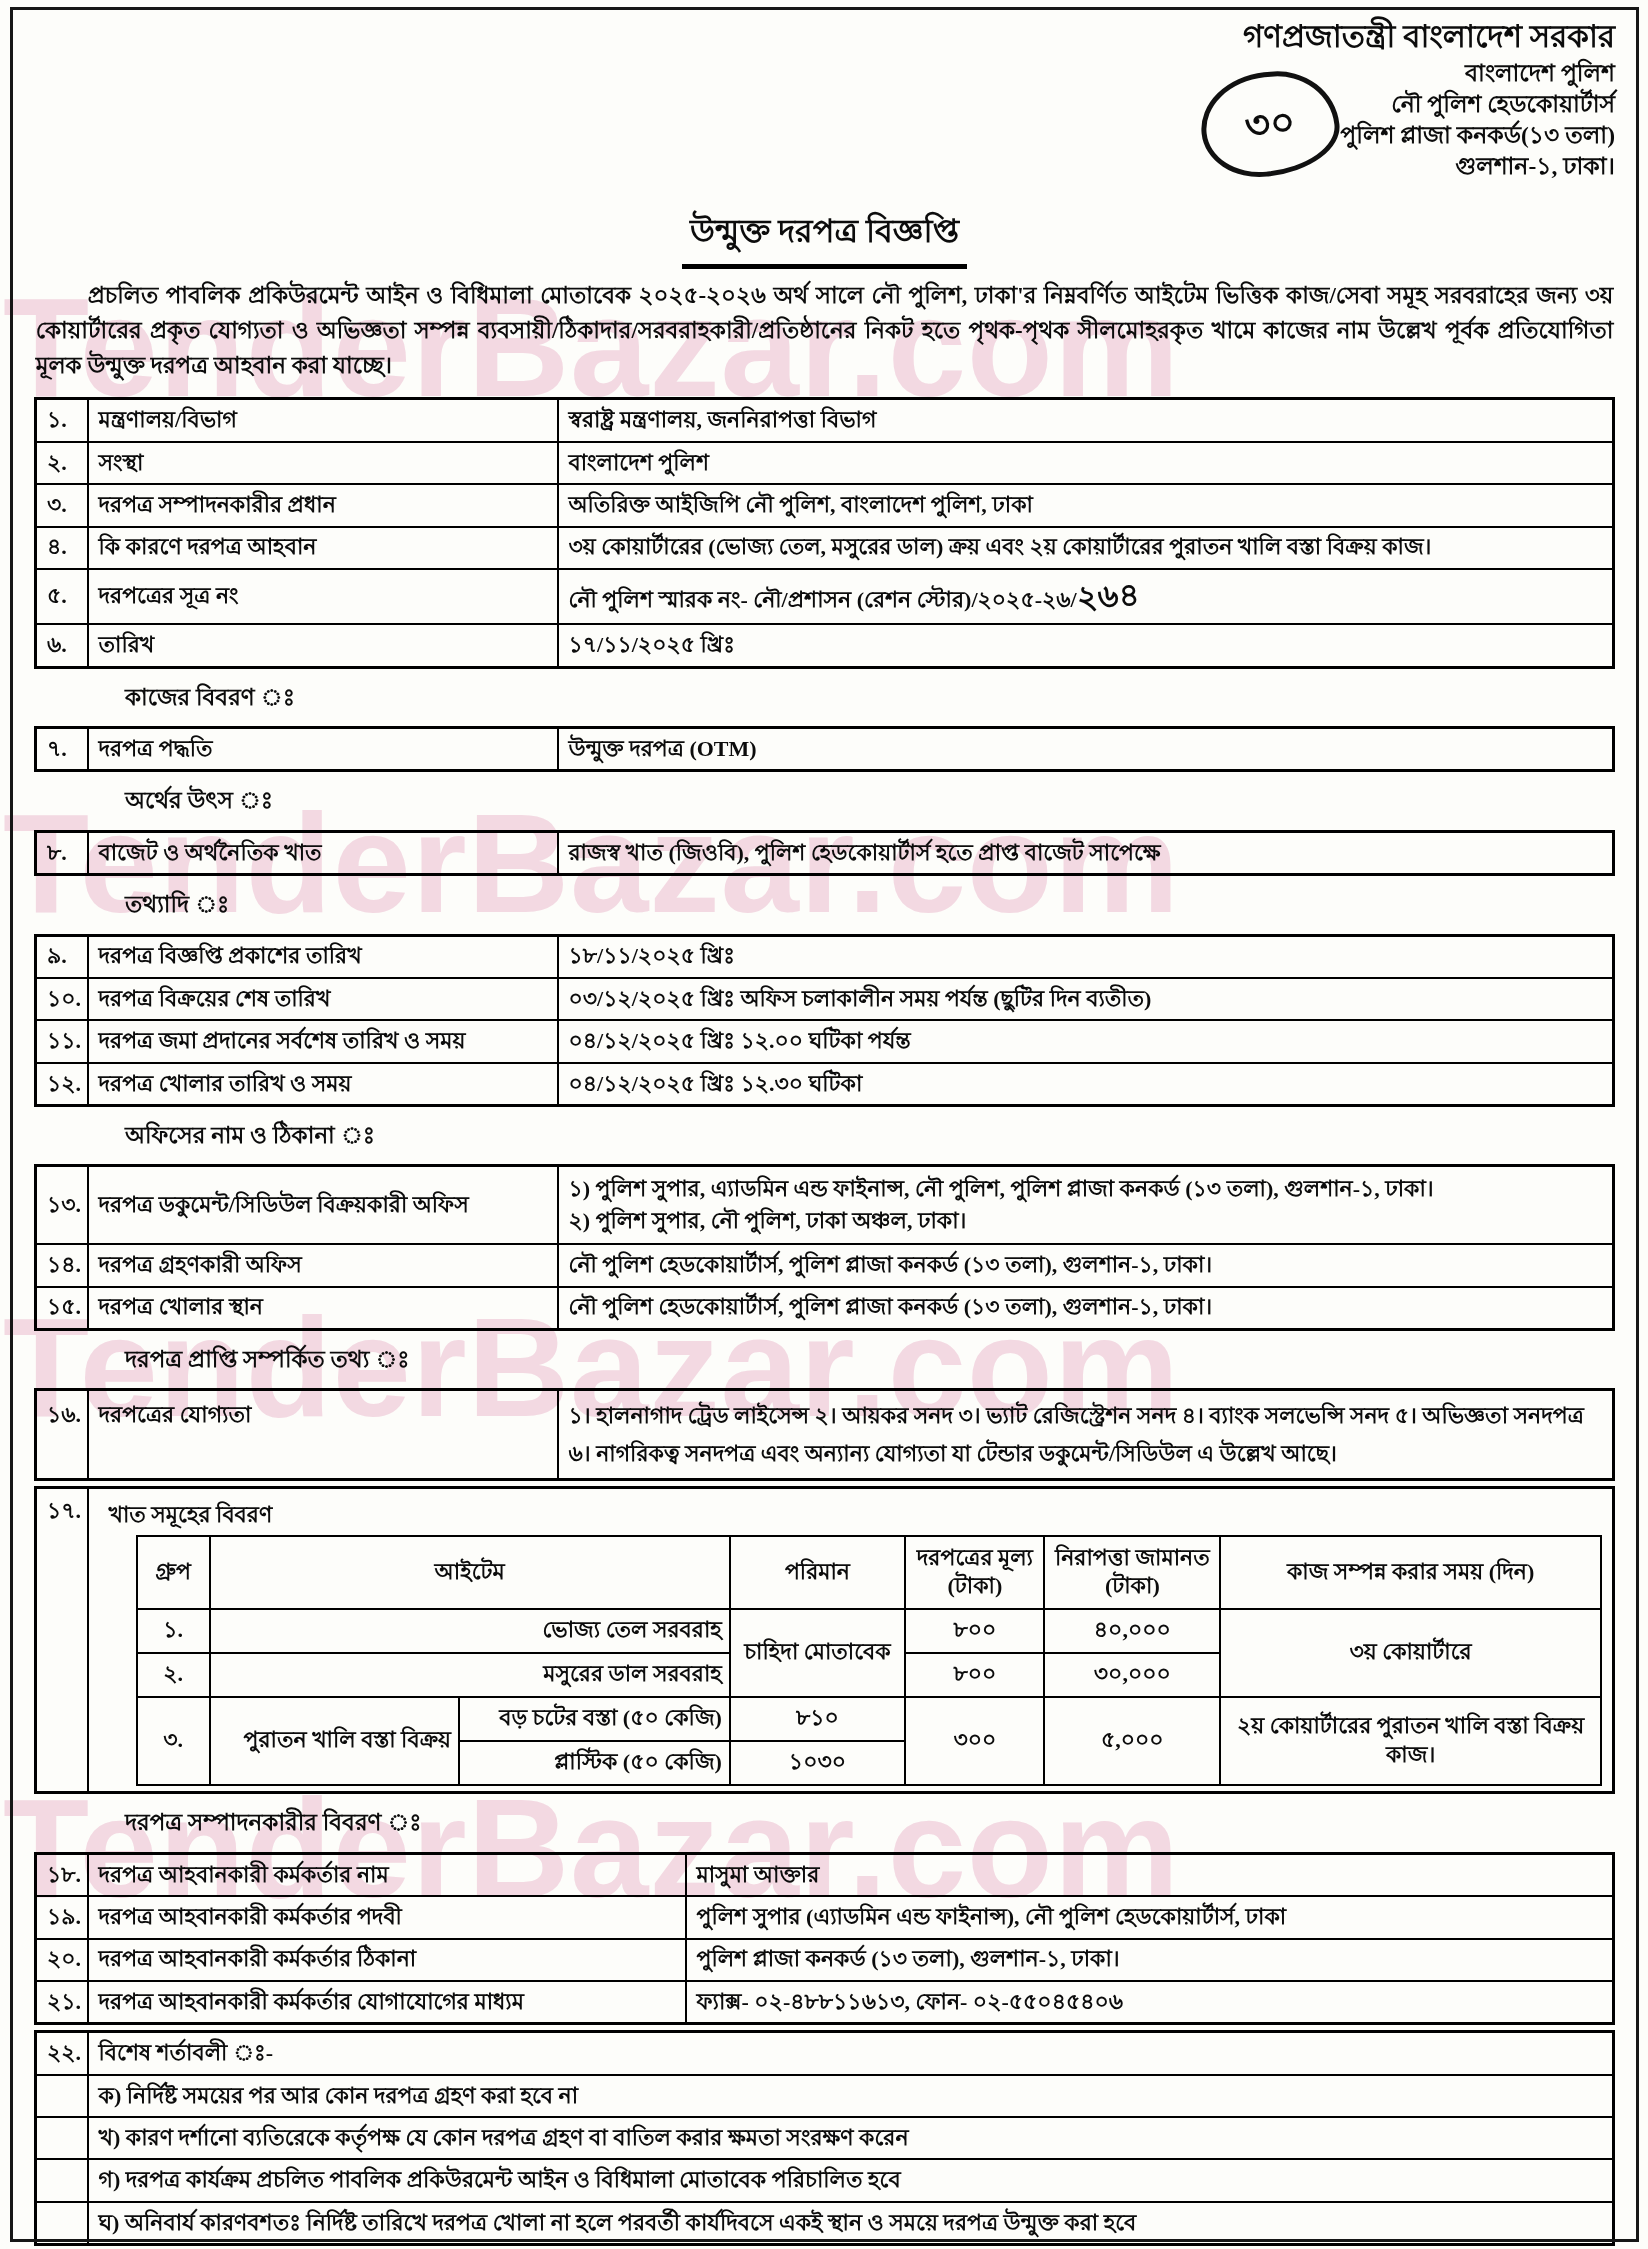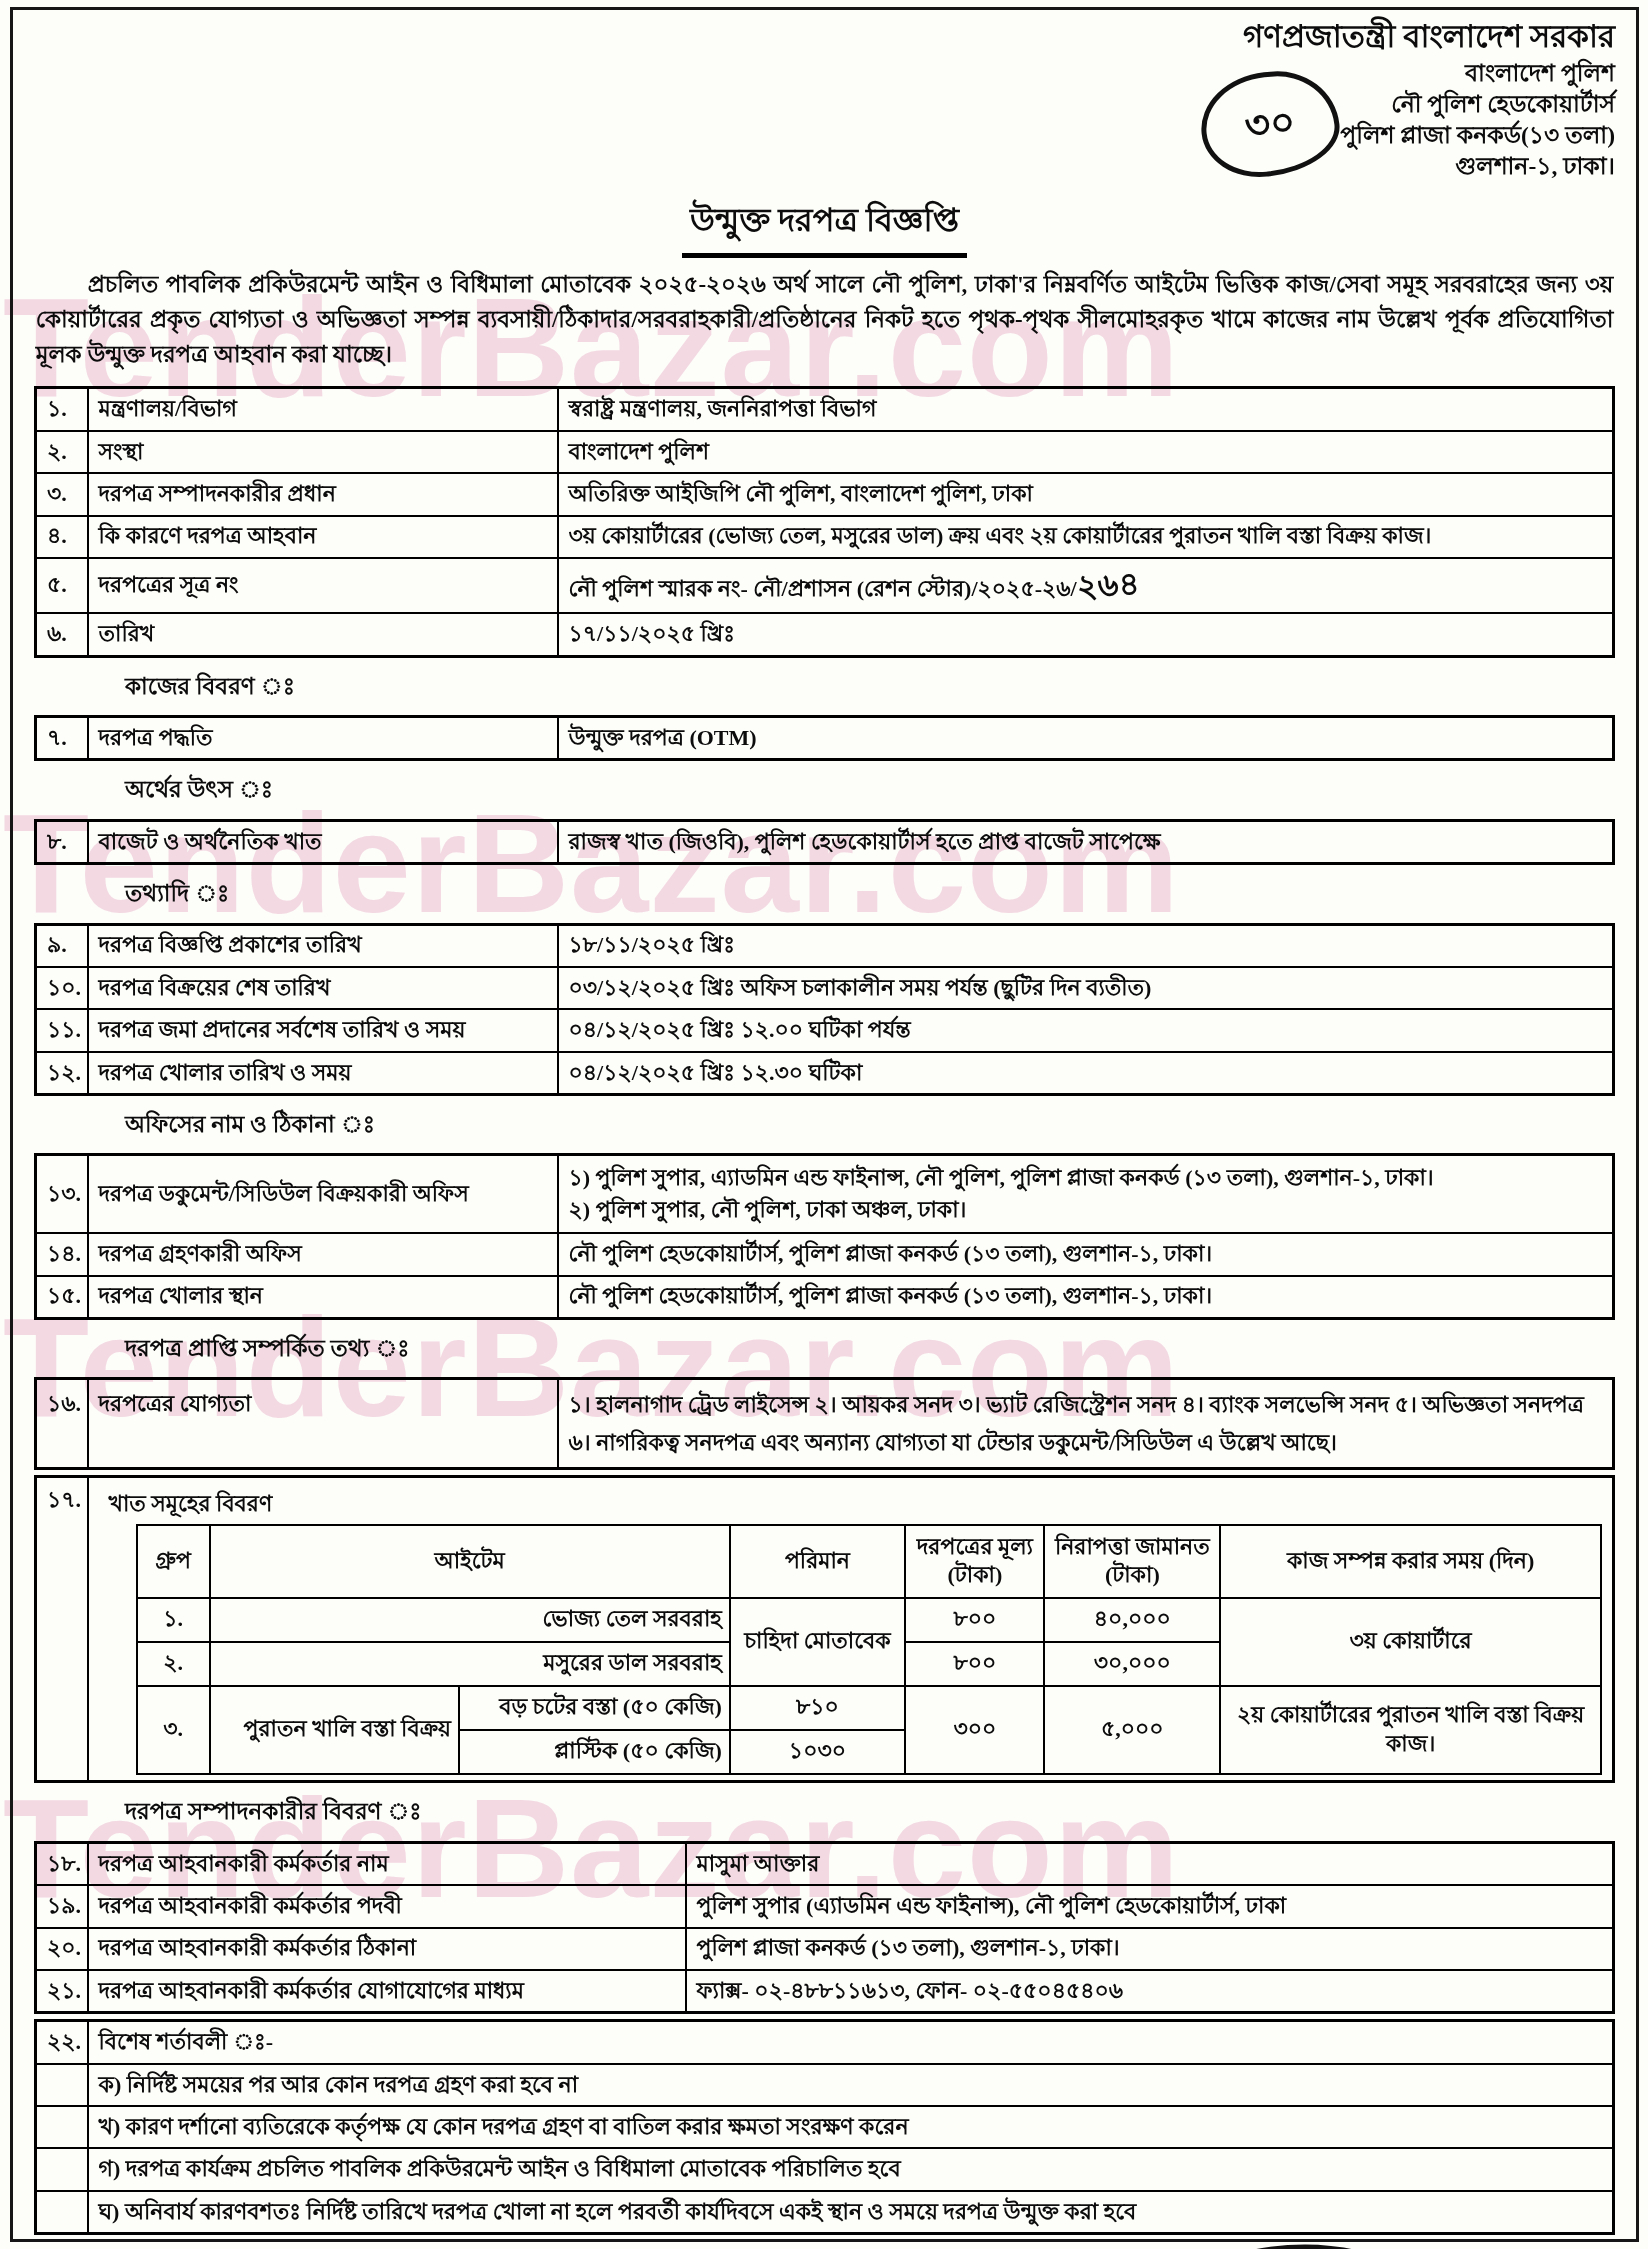--- a/index.html
+++ b/index.html
@@ -29,21 +29,21 @@
   .h-sub{font-size:23.5px;font-weight:bold;}
   .stamp{
     position:absolute;top:55px;left:1167px;width:128px;height:94px;
     border:5px solid #111;border-radius:52% 48% 58% 46%/55% 60% 45% 50%;
     transform:rotate(-6deg);
     display:flex;align-items:center;justify-content:center;
     font-family:"DejaVu Sans",sans-serif;font-size:39px;font-weight:bold;
     z-index:2;
   }
   .notice-title{
-    display:table;margin:13px auto 10px auto;
+    display:table;margin:24px auto 10px auto;
     font-size:32px;font-weight:bold;
     border-bottom:5.9px solid #000;padding:0 8.4px 4.2px 8.4px;
   }
   .intro{
     font-size:23px;font-weight:bold;line-height:1.52;
     text-align:justify;margin:3.4px 1.7px 13.4px 1.7px;text-indent:52px;
   }
   table.t{width:100%;border-collapse:collapse;table-layout:fixed;}
   table.t td{
     border:2.5px solid #000;

